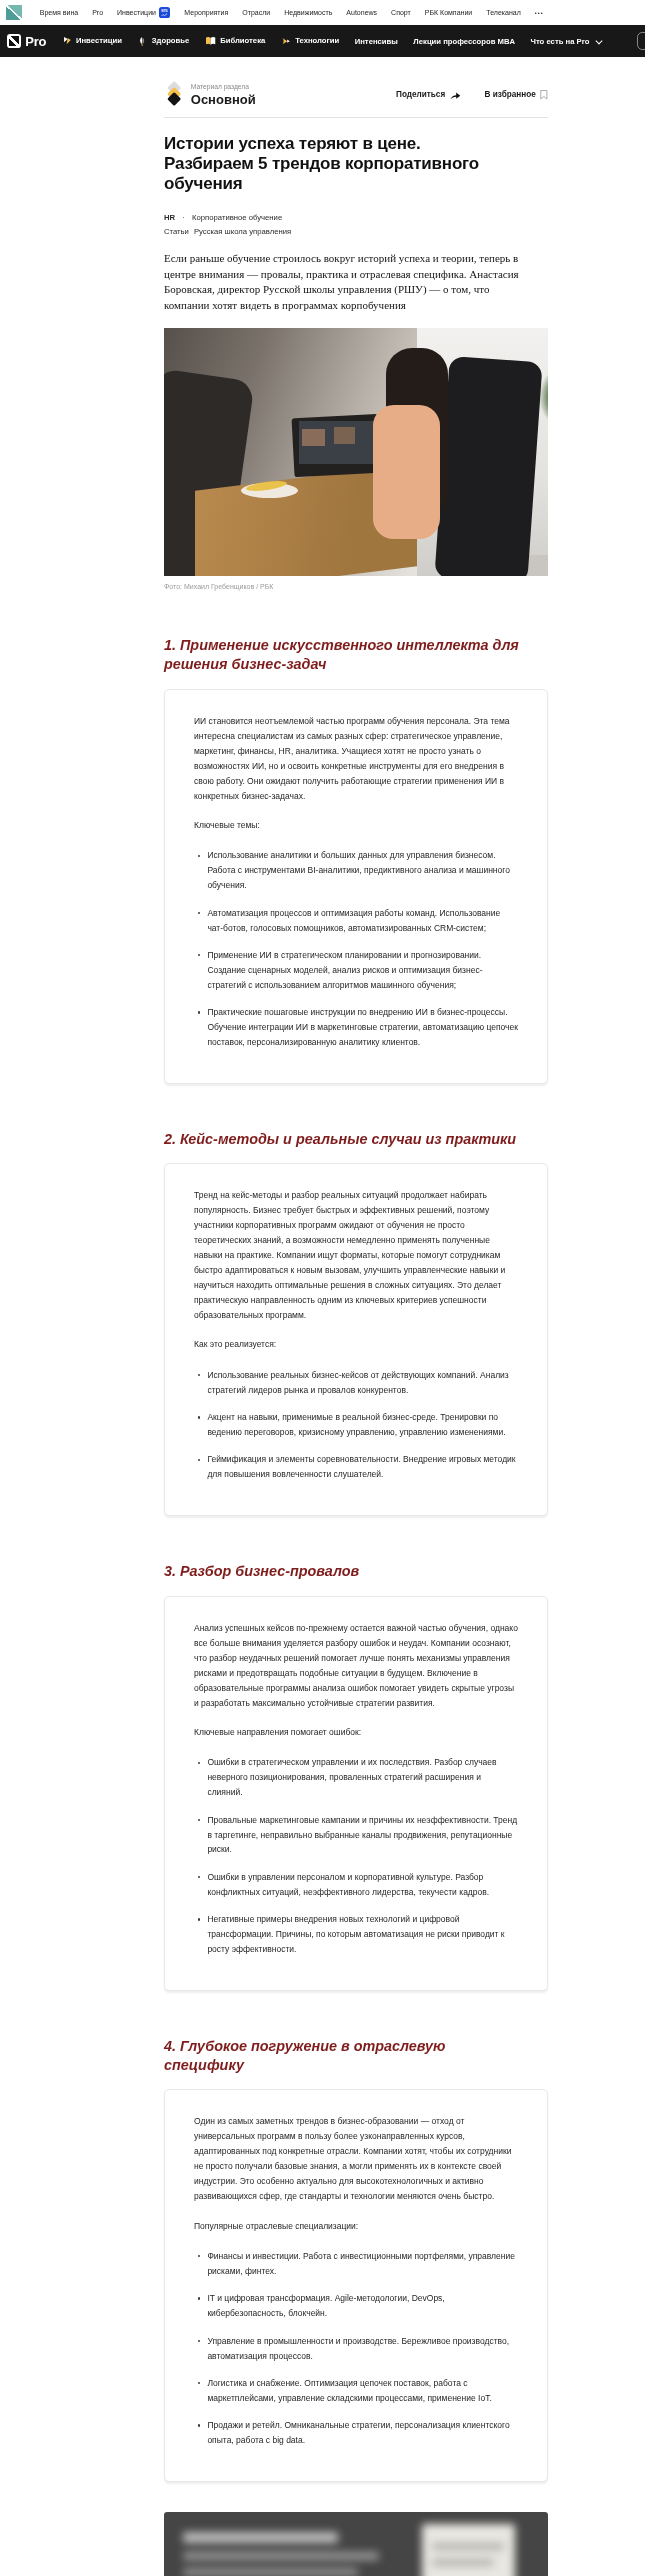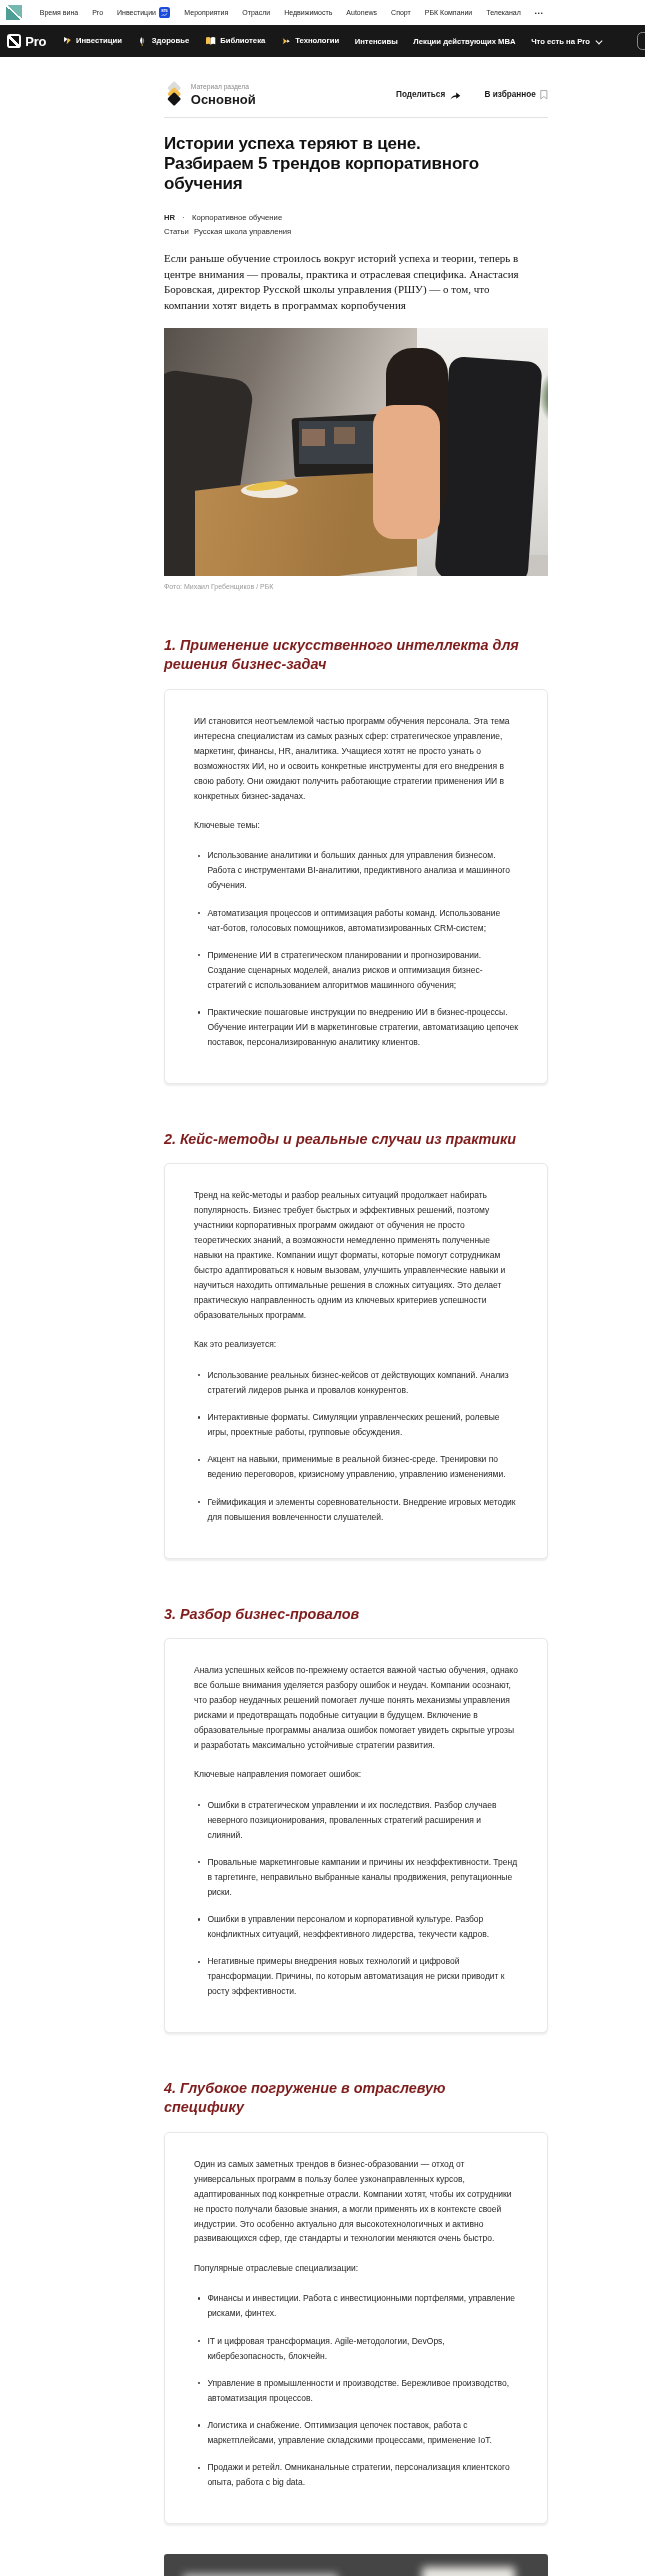--- a/index.html
+++ b/index.html
@@ -244,21 +244,21 @@
       <path d="M12 7 L17 10 L12 13 Z" fill="#ffffff"></path>
     </svg>
     <span>Технологии</span>
   </span>
 
   <span class="item">
     <span>Интенсивы</span>
   </span>
 
   <span class="item">
-    <span>Лекции действующих MBA</span>
+    <span>Лекции профессоров MBA</span>
   </span>
 
   <span class="item">
     <span>Что есть на Pro</span>
     <span class="chev"></span>
   </span>
 
   <span class="cutoff-pill"></span>
 </nav>
 
@@ -341,21 +341,20 @@
       <li>Практические пошаговые инструкции по внедрению ИИ в бизнес-процессы. Обучение интеграции ИИ в маркетинговые стратегии, автоматизацию цепочек поставок, персонализированную аналитику клиентов.</li>
     </ul>
   </section>
 
   <h2 class="sec">2. Кейс-методы и реальные случаи из практики</h2>
   <section class="box">
     <p>Тренд на кейс-методы и разбор реальных ситуаций продолжает набирать популярность. Бизнес требует быстрых и эффективных решений, поэтому участники корпоративных программ ожидают от обучения не просто теоретических знаний, а возможности немедленно применять полученные навыки на практике. Компании ищут форматы, которые помогут сотрудникам быстро адаптироваться к новым вызовам, улучшить управленческие навыки и научиться находить оптимальные решения в сложных ситуациях. Это делает практическую направленность одним из ключевых критериев успешности образовательных программ.</p>
     <p class="intro">Как это реализуется:</p>
     <ul>
       <li>Использование реальных бизнес-кейсов от действующих компаний. Анализ стратегий лидеров рынка и провалов конкурентов.</li>
-      <li>Интерактивные форматы. Симуляции управленческих решений, ролевые игры, проектные работы, групповые обсуждения.</li>
       <li>Акцент на навыки, применимые в реальной бизнес-среде. Тренировки по ведению переговоров, кризисному управлению, управлению изменениями.</li>
       <li>Геймификация и элементы соревновательности. Внедрение игровых методик для повышения вовлеченности слушателей.</li>
     </ul>
   </section>
 
   <h2 class="sec">3. Разбор бизнес-провалов</h2>
   <section class="box">
     <p>Анализ успешных кейсов по-прежнему остается важной частью обучения, однако все больше внимания уделяется разбору ошибок и неудач. Компании осознают, что разбор неудачных решений помогает лучше понять механизмы управления рисками и предотвращать подобные ситуации в будущем. Включение в образовательные программы анализа ошибок помогает увидеть скрытые угрозы и разработать максимально устойчивые стратегии развития.</p>
     <p class="intro">Ключевые направления помогает ошибок:</p>
     <ul>

